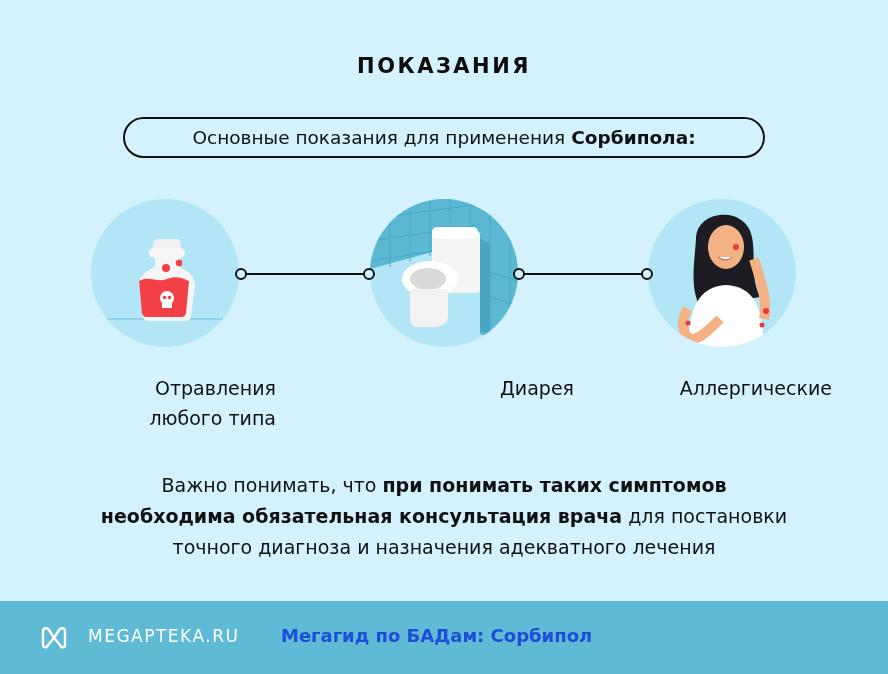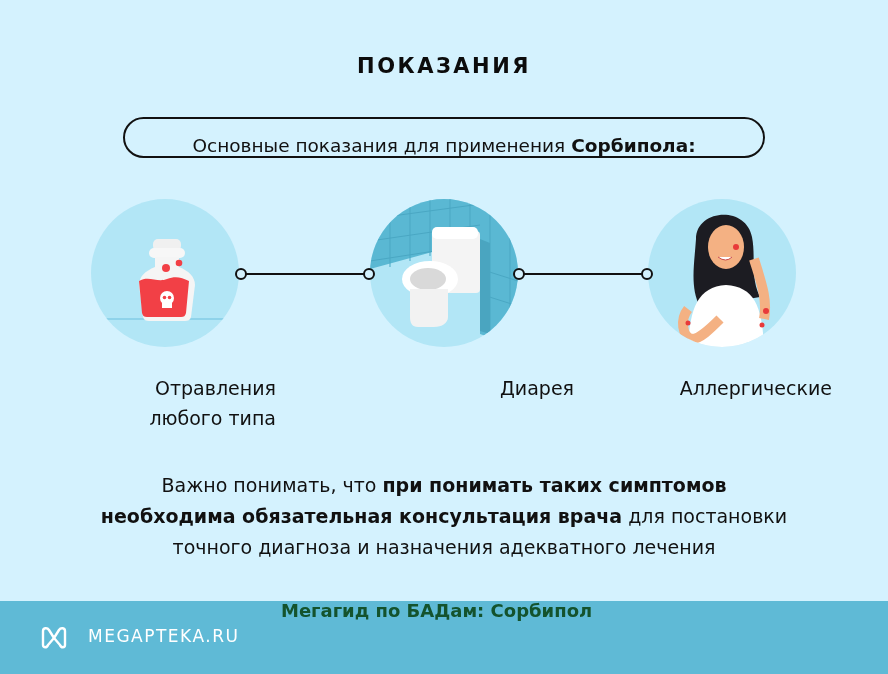--- a/index.html
+++ b/index.html
@@ -1,33 +1,33 @@
 <!DOCTYPE html>
 <html><head>
 <meta charset="utf-8">
 <style>
   * { box-sizing: border-box; margin: 0; padding: 0; }
   html, body { width: 888px; height: 674px; overflow: hidden; }
   body { background: #d4f2fe; font-family: "DejaVu Sans", sans-serif; color: #111; position: relative; }
   .title { position: absolute; top: 46px; left: 0; width: 888px; text-align: center; font-weight: bold; font-size: 21px; letter-spacing: 2.5px; color: #0c0c0c; margin-top: 8px; }
-  .pill { position: absolute; top: 117px; left: 123px; width: 642px; height: 41px; border: 2px solid #111; border-radius: 21px; display: flex; align-items: flex-end; justify-content: center; font-size: 18.5px; color: #111; white-space: nowrap; }
+  .pill { position: absolute; top: 117px; left: 123px; width: 642px; height: 41px; border: 2px solid #111; border-radius: 21px; display: flex; align-items: center; justify-content: center; font-size: 18.5px; color: #111; white-space: nowrap; }
   .pill b { font-weight: bold; margin-left: 6px; }
   .circle { position: absolute; width: 148px; height: 148px; border-radius: 50%; background: #b2e6f6; overflow: hidden; }
   .c1 { left: 91px; top: 199px; }
   .c2 { left: 370px; top: 199px; }
   .c3 { left: 648px; top: 199px; }
   .conn { position: absolute; top: 273px; height: 2px; background: #111; }
   .dot { position: absolute; width: 12px; height: 12px; border: 2px solid #111; border-radius: 50%; background: #d4f2fe; top: 268px; }
   .label { position: absolute; top: 373px; width: 220px; text-align: right; font-size: 19px; line-height: 30px; color: #111; }
   .note { position: absolute; top: 470px; left: 40px; width: 808px; text-align: center; font-size: 19px; line-height: 31px; color: #111; }
   .note b { font-weight: bold; }
   .footer { position: absolute; left: 0; top: 601px; width: 888px; height: 73px; background: #5fbad6; display: flex; align-items: center; }
   .logo-icon { position: absolute; left: 39px; top: 625px; }
   .brand { position: absolute; left: 88px; top: 626px; font-weight: normal; font-size: 17px; letter-spacing: 1.5px; color: #fff; }
-  .footer-text { position: absolute; left: 281px; top: 600px; font-weight: bold; font-size: 18px; color: #14532d; }
+  .footer-text { position: absolute; left: 281px; top: 625px; font-weight: bold; font-size: 18px; color: #1d4ed8; }
 </style>
 </head>
 <body>
 
 <div class="title">ПОКАЗАНИЯ</div>
 
 <div class="pill">
   <span>Основные показания для применения</span>
   <b>Сорбипола:</b>
 </div>

